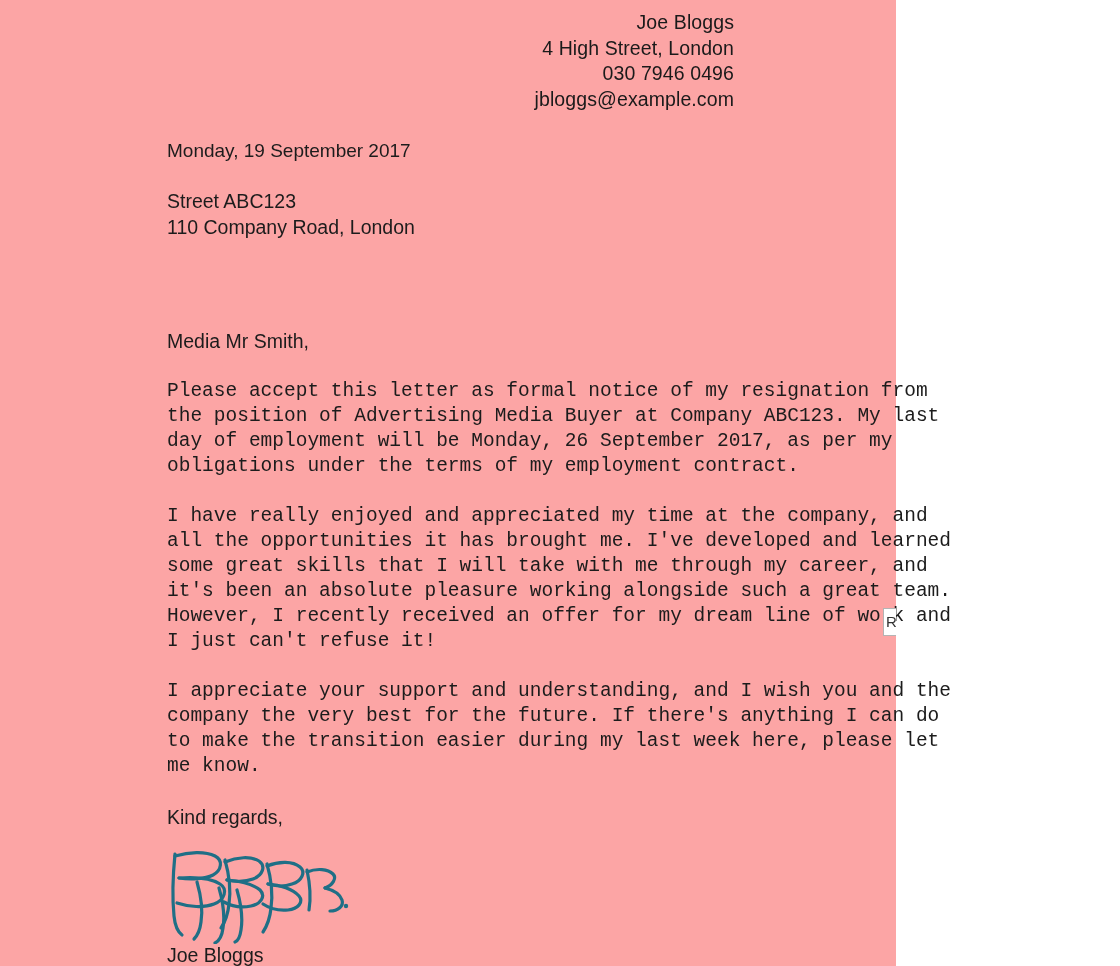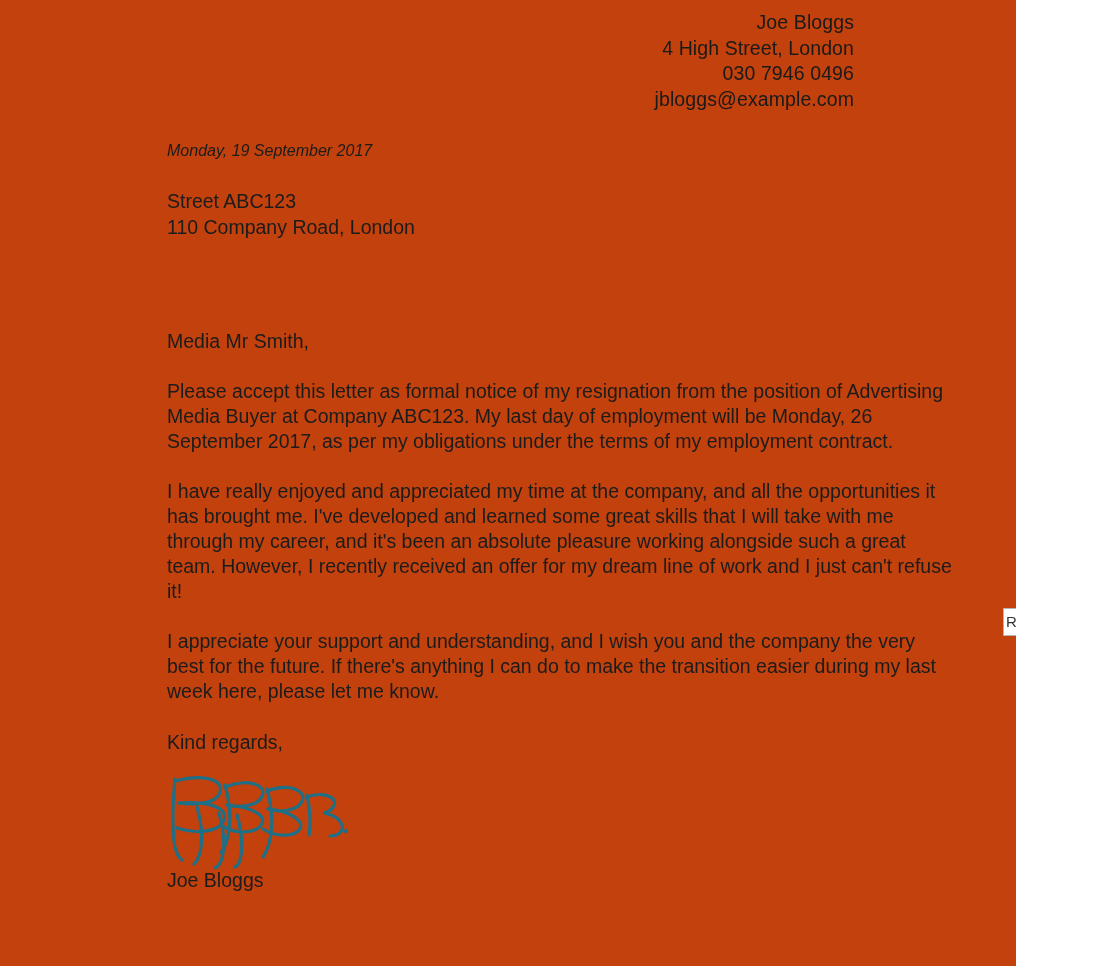--- a/index.html
+++ b/index.html
@@ -11,24 +11,24 @@
     width: 1120px;
     height: 966px;
     font-family: "Liberation Sans", sans-serif;
     color: #1c1c1c;
     overflow: hidden;
     position: relative;
   }
 
   .page {
     position: relative;
-    width: 1016px;
+    width: 896px;
     height: 966px;
     box-sizing: border-box;
-    background: #c2410c;
+    background: #fca5a5;
   }
 
   
   .sender {
     position: absolute;
     top: 10px;
     right: 162px;
     text-align: right;
     font-size: 19.5px;
     line-height: 25.5px;
@@ -39,44 +39,44 @@
 
   
   .body-col {
     position: absolute;
     left: 167px;
     top: 138px;
     width: 790px;
   }
 
   .date {
-    font-size: 16px;
+    font-size: 19px;
     line-height: 26px;
     margin-bottom: 24px;
-    font-style: italic;
   }
 
   .recipient {
     font-size: 19.5px;
     line-height: 26px;
     margin-bottom: 0;
   }
 
   .salutation {
     font-size: 19.5px;
     line-height: 26px;
     margin-top: 88px;
     margin-bottom: 25px;
   }
 
   .para {
     font-size: 19.5px;
     line-height: 25px;
     margin: 0 0 25px 0;
     text-align: left;
+    font-family: Liberation Mono, monospace;
   }
   .para.wide { width: 788px; }
 
   .closing {
     font-size: 19.5px;
     line-height: 26px;
     margin-top: 12px;
     margin-bottom: 0;
   }
 

